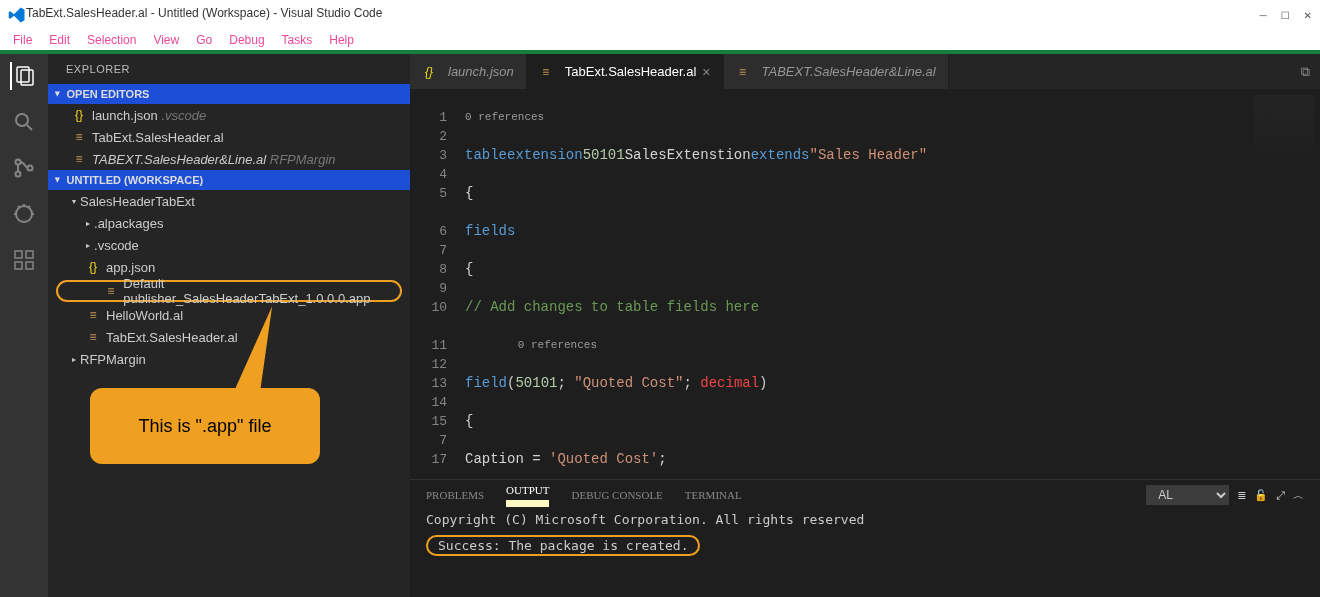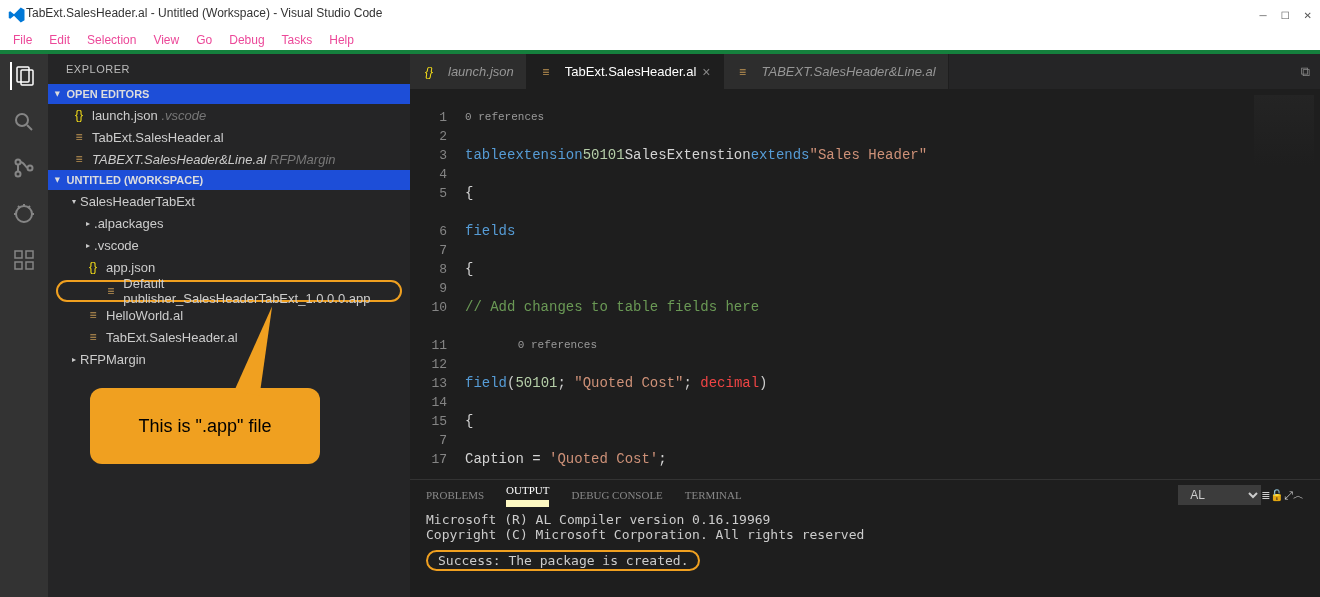--- a/index.html
+++ b/index.html
@@ -199,21 +199,21 @@
       height: 30px;
       display: flex;
       align-items: center;
       padding: 0 16px;
       gap: 22px;
       font-size: 11px;
       color: #888;
     }
     .panel-tab { cursor: pointer; font-family: Liberation Serif, serif; }
     .panel-tab.active { color: #fff; border-bottom: 7px solid #fef9c3; padding-bottom: 4px; }
-    .panel-actions { margin-left: auto; display: flex; gap: 0; align-items: center; }
+    .panel-actions { margin-left: auto; display: flex; gap: 8px; align-items: center; }
     .select-al {
       background: #3c3c3c;
       color: #ccc;
       border: none;
       padding: 2px 40px 2px 8px;
       font-size: 12px;
     }
     .panel-body {
       flex: 1;
       padding: 2px 16px;
@@ -457,21 +457,20 @@
           <select class="select-al">
             <option>AL</option>
           </select>
           <span style="color:#ccc">≣</span>
           <span style="color:#ccc">🔓</span>
           <span style="color:#ccc">⤢</span>
           <span style="color:#ccc">︿</span>
         </div>
       </div>
       <div class="panel-body">
-        <div>Microsoft (R) AL Compiler version 0.16.19969</div>
         <div>Copyright (C) Microsoft Corporation. All rights reserved</div>
         <div><span class="success-line">Success: The package is created.</span></div>
       </div>
     </div>
   </div>
 </div>
 
 <div class="callout">
   <span>This is ".app" file</span>
 </div>

